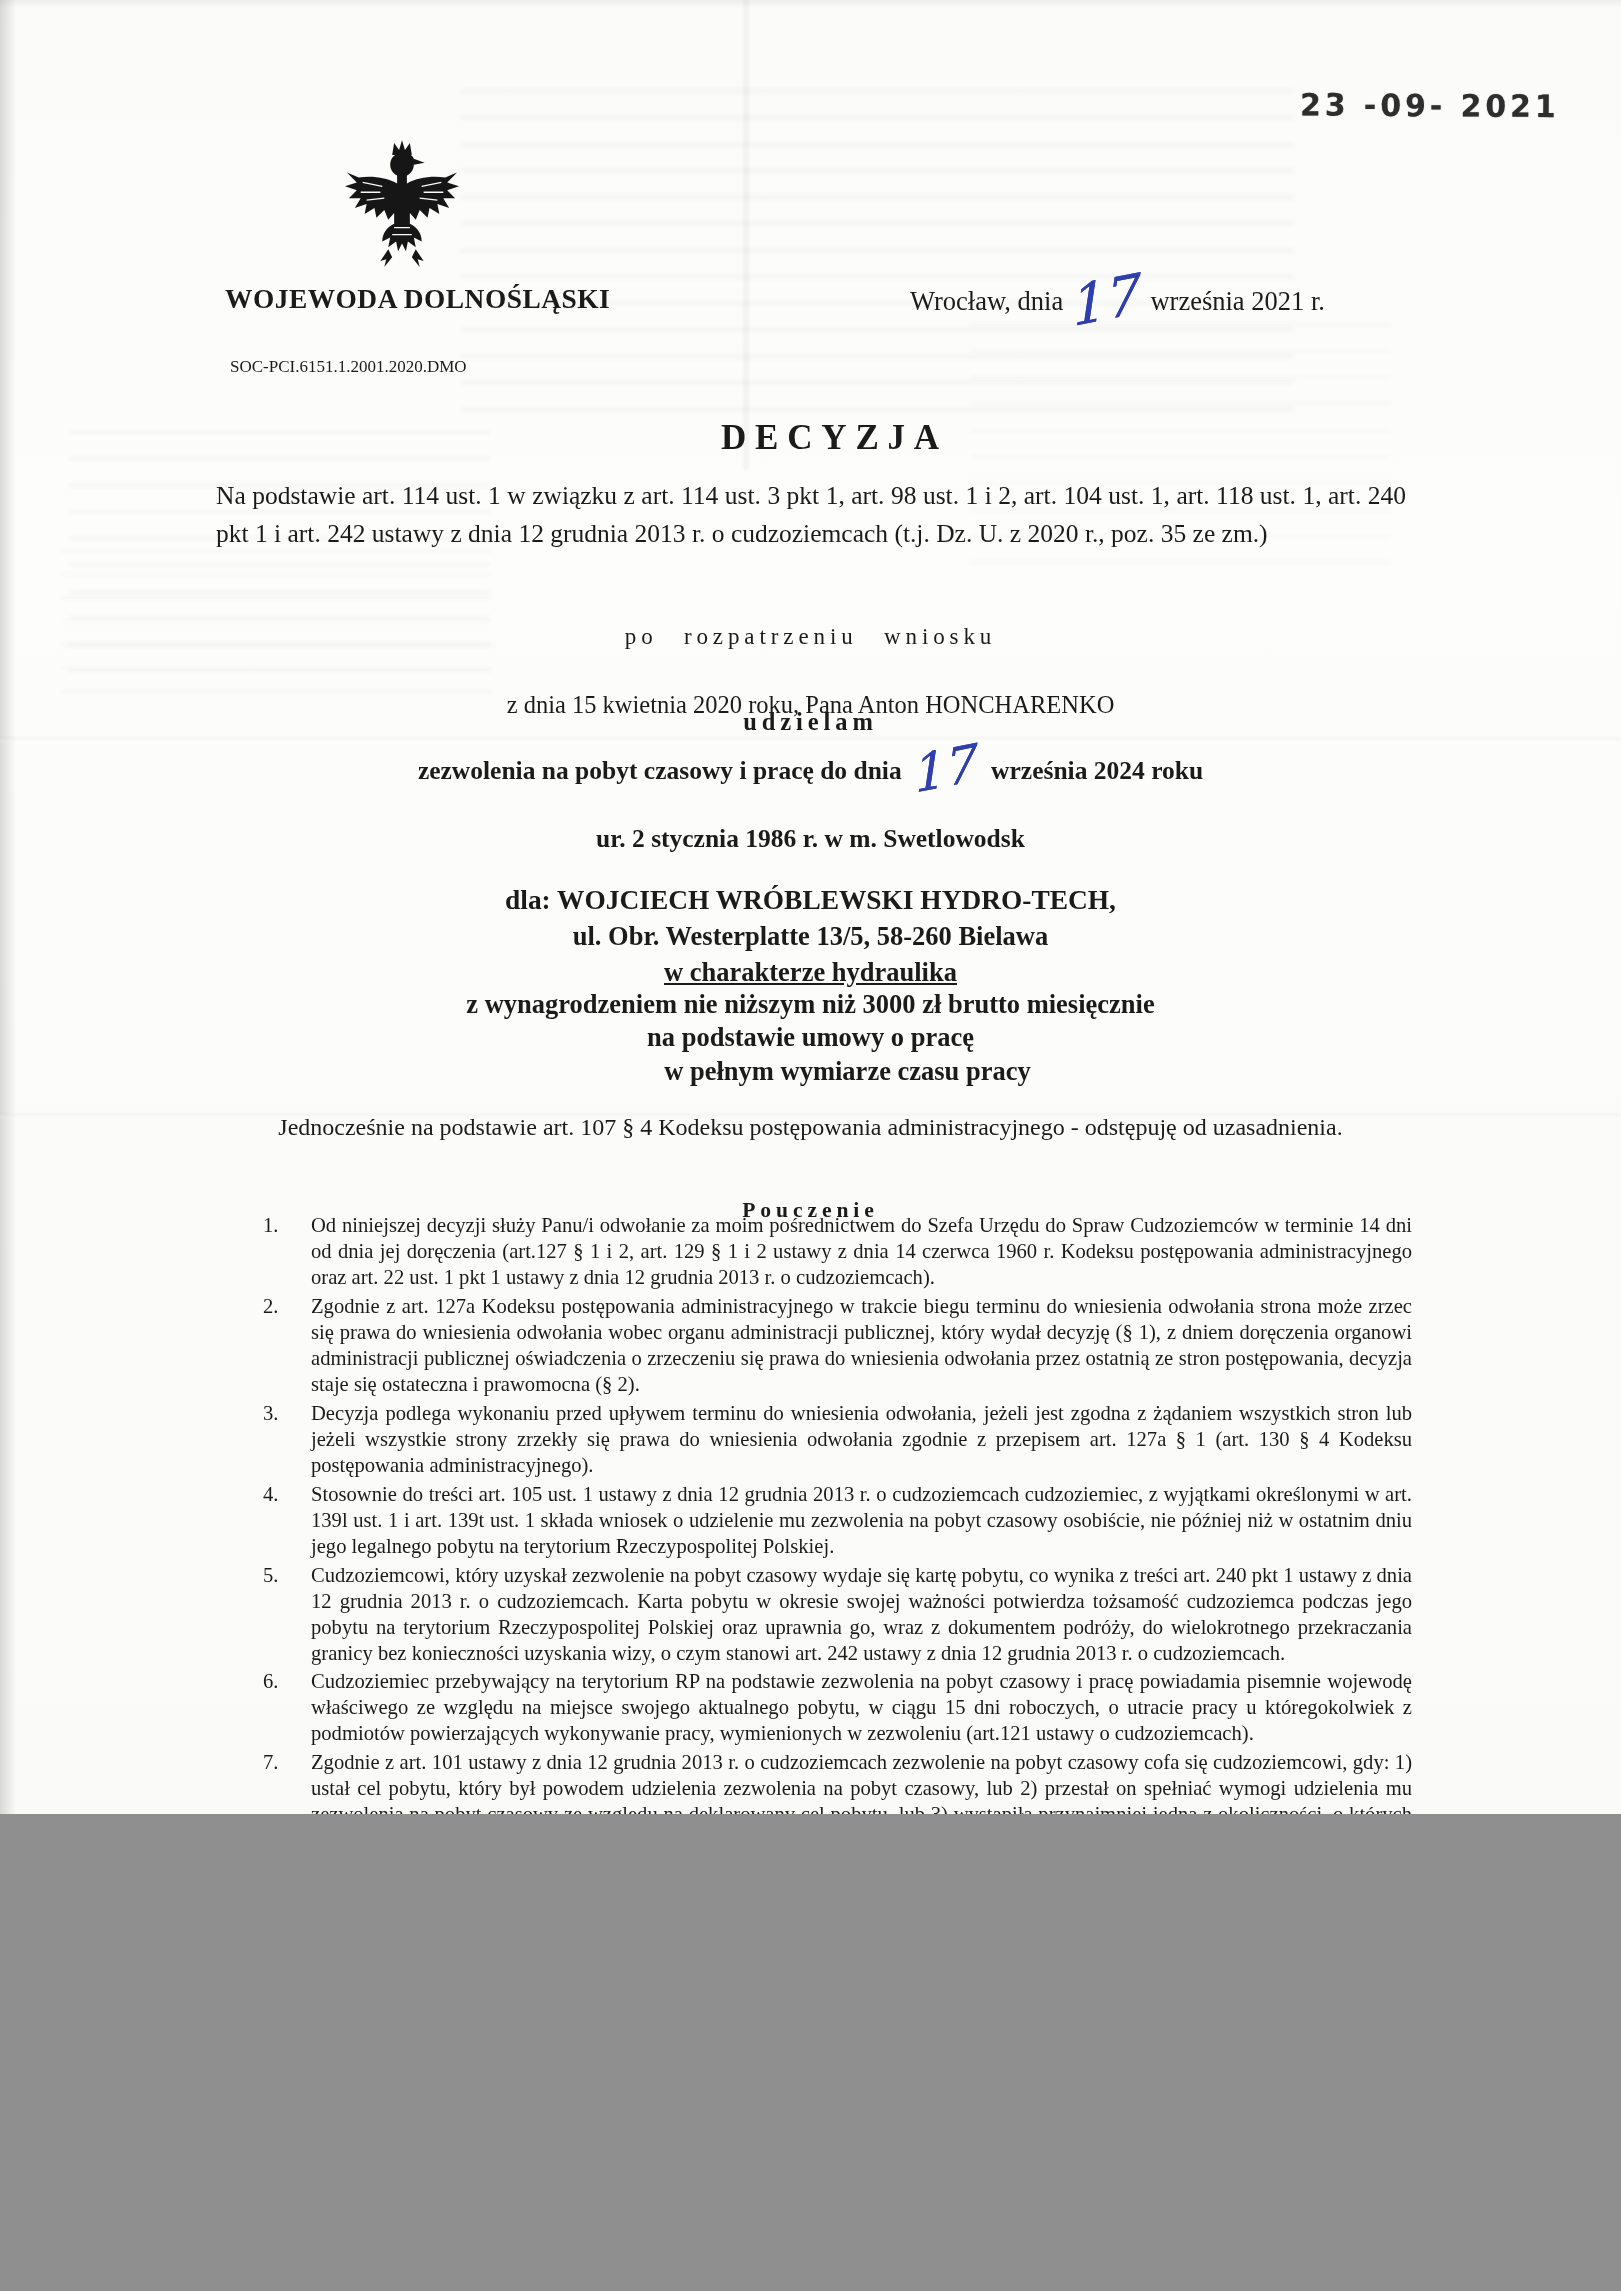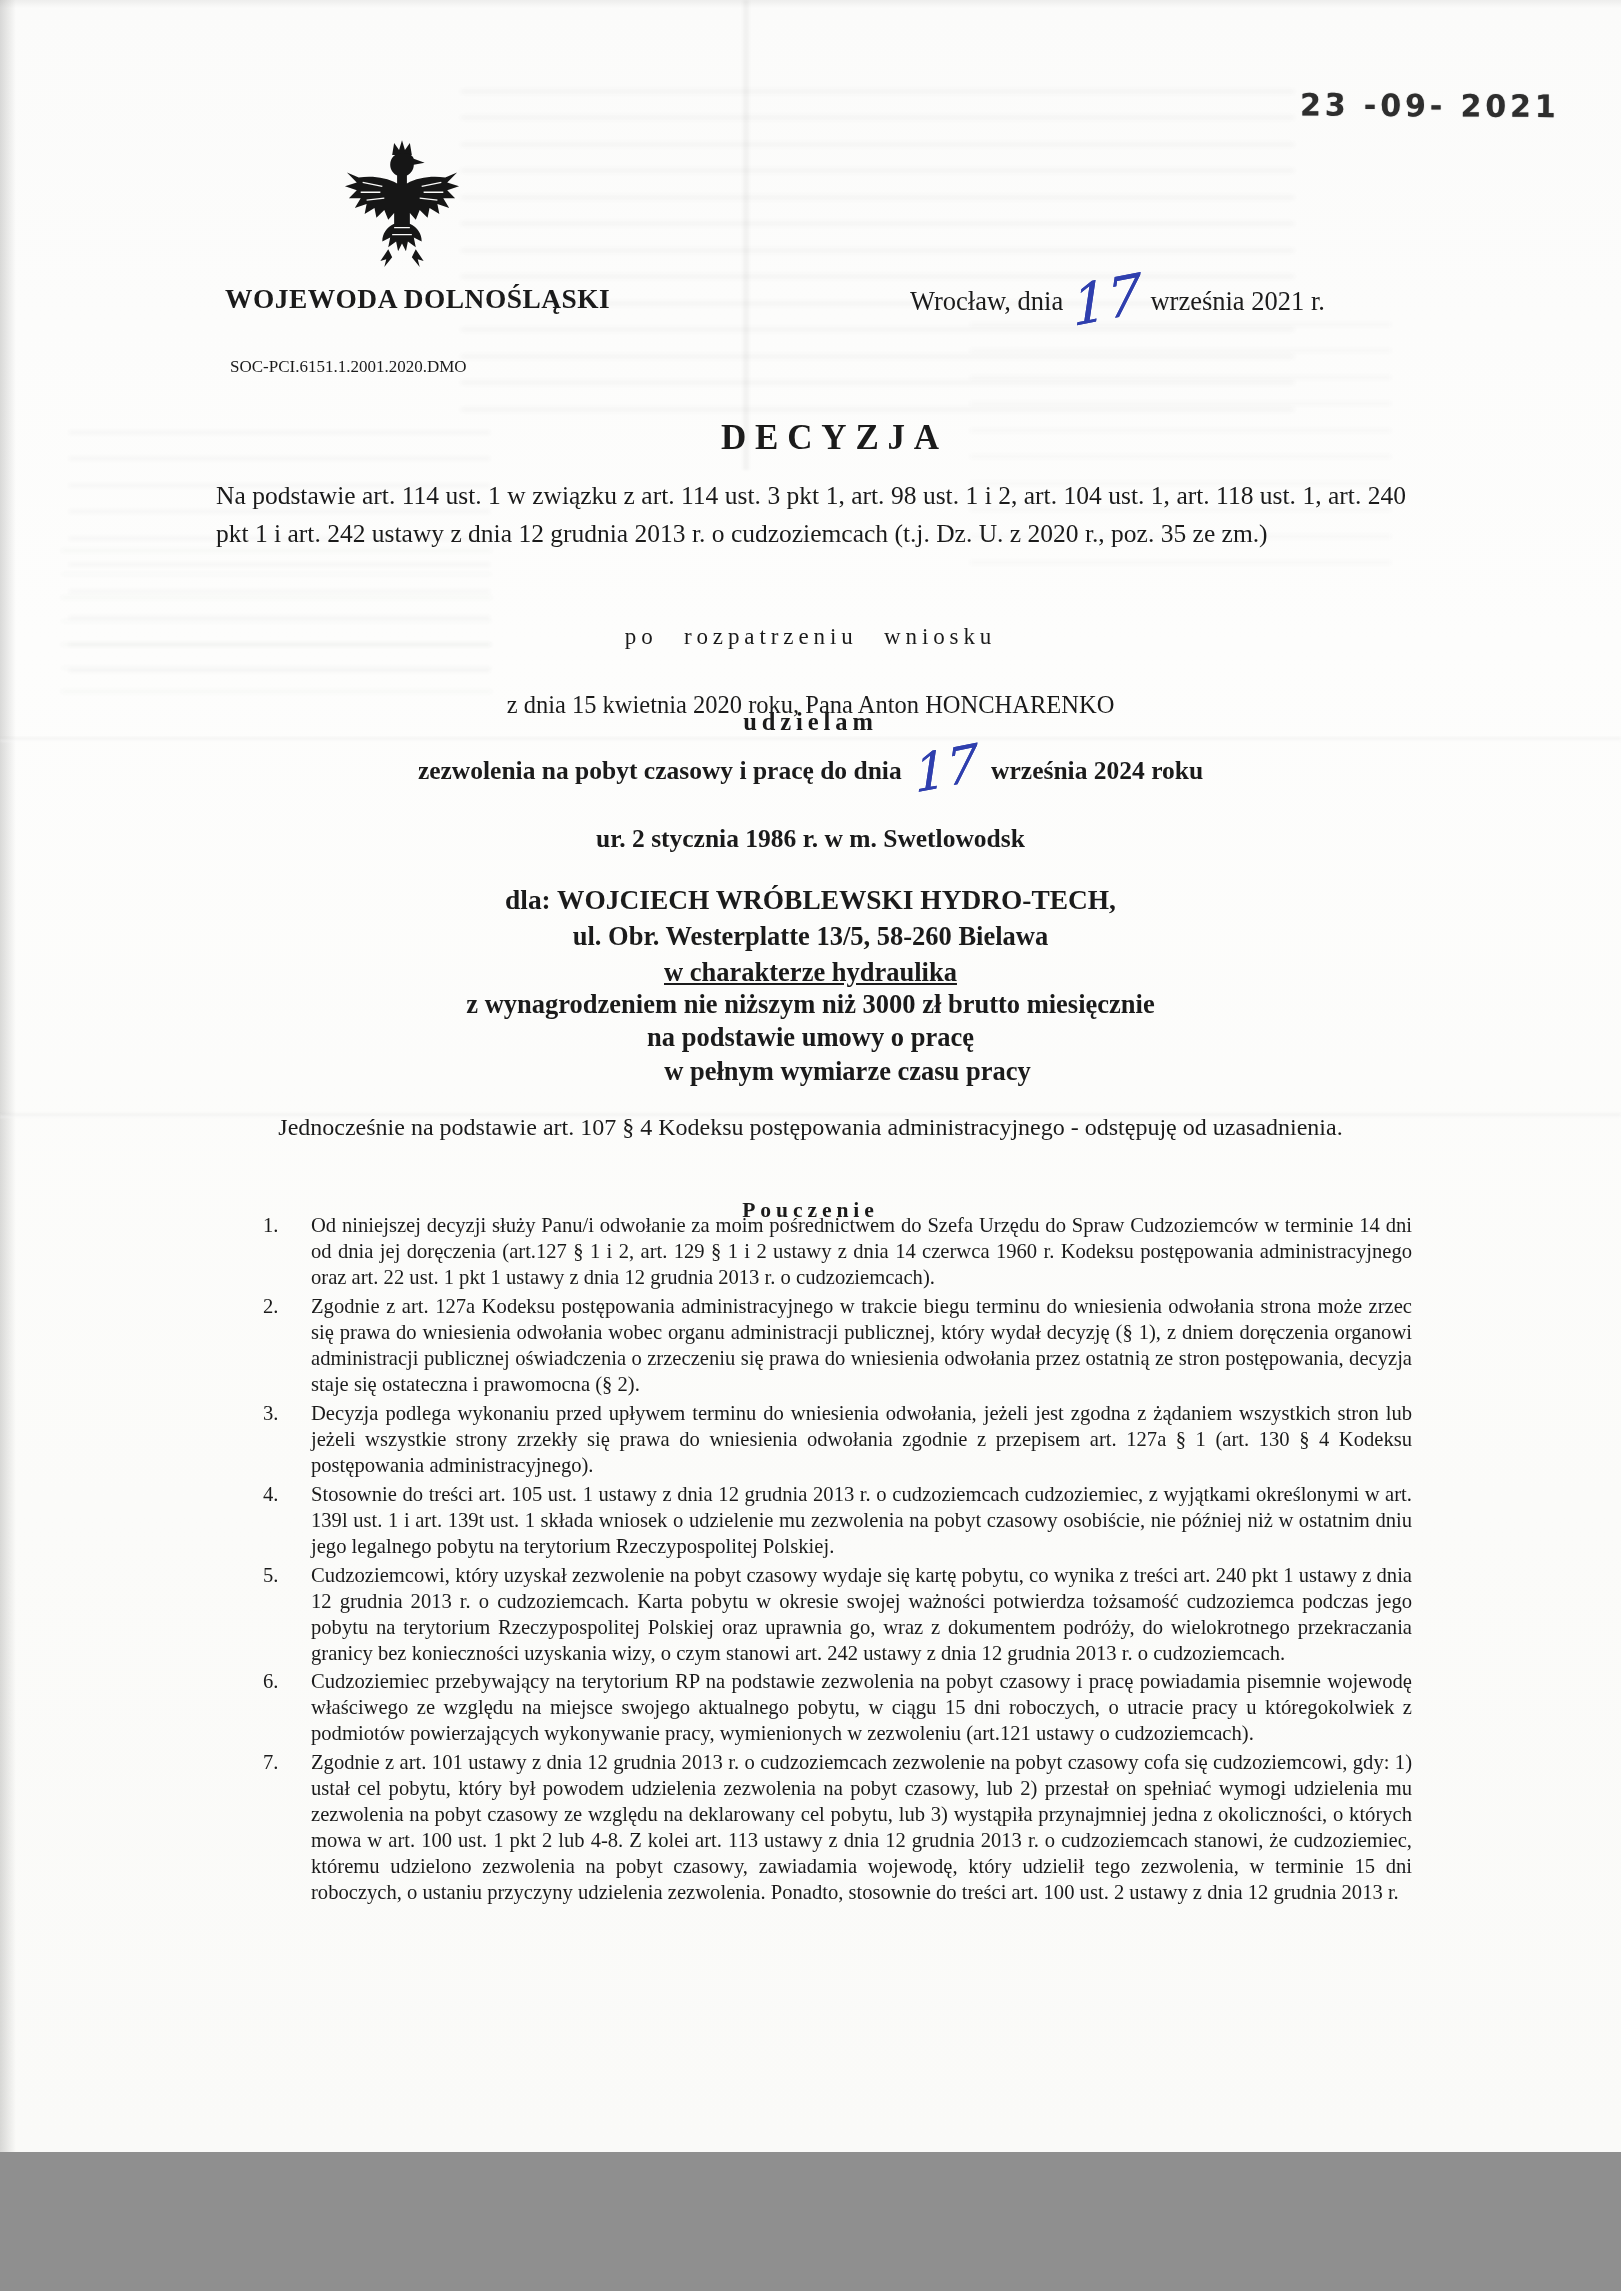--- a/index.html
+++ b/index.html
@@ -1,18 +1,18 @@
 <!DOCTYPE html>
 <html><head>
 <meta charset="utf-8">
 <style>
   html,body{margin:0;padding:0;background:#8f8f8f;}
   .page{
     position:relative;
-    width:1621px;height:2152px;
+    width:1621px;height:1814px;
     margin:0 auto;
     background:linear-gradient(180deg,#fbfbfa 0%,#fdfdfc 30%,#fbfbf9 70%,#fafaf8 100%);
     overflow:hidden;
     font-family:"Liberation Serif","DejaVu Serif",serif;
     color:#1b1b1b;
   }
   
   .edge-left{position:absolute;left:0;top:0;width:15.7px;height:100%;
     background:linear-gradient(90deg,rgba(90,90,88,.22),rgba(90,90,88,0));}
   .edge-top{position:absolute;left:0;top:0;width:100%;height:7.8px;

